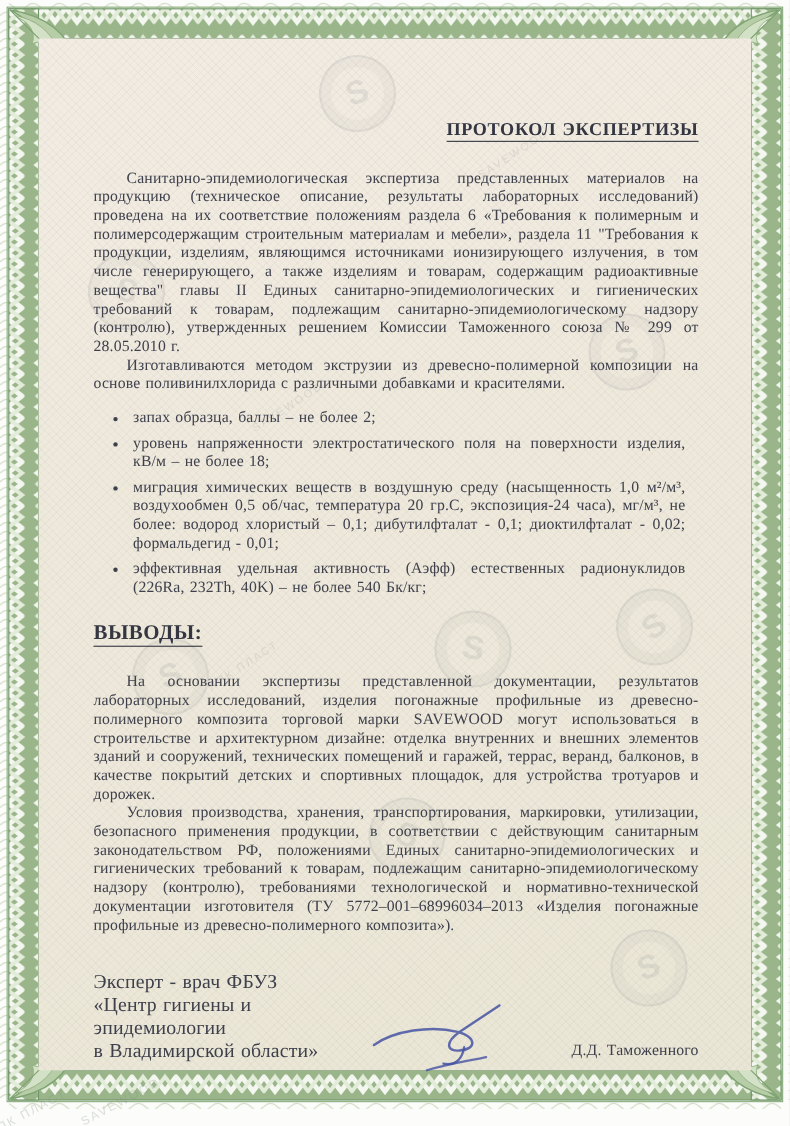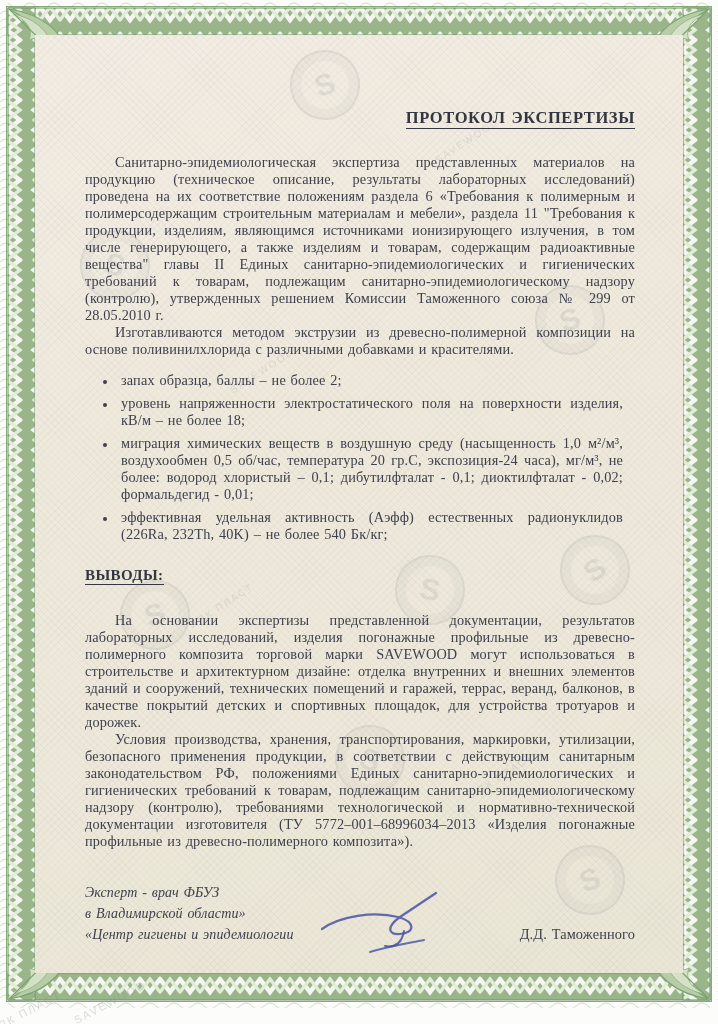--- a/index.html
+++ b/index.html
@@ -52,28 +52,28 @@
   }
   .title span{border-bottom:1.6px solid #343641;padding-bottom:1px;}
   p{margin:0;text-align:justify;}
   .p-first{margin-top:28px;text-indent:30px;}
   .p-indent{text-indent:30px;}
   .p-bigindent{text-indent:66px;}
   ul.props{margin:14px 12px 0 0;padding-left:32px;list-style:disc;}
   ul.props li{margin-bottom:6px;padding-left:4px;text-align:justify;}
   ul.props li::marker{color:#3e404c;font-size:12px;}
   .conclusion-h{
-    margin-top:24px;font-weight:bold;font-size:15px;letter-spacing:.4px;color:#343641;
+    margin-top:24px;font-weight:bold;font-size:19px;letter-spacing:.4px;color:#343641;
   }
   .conclusion-h span{border-bottom:1.6px solid #343641;padding-bottom:1px;}
   .c-first{margin-top:28px;text-indent:30px;}
   .c-next{text-indent:30px;}
   
   .footer{margin-top:32px;display:flex;justify-content:space-between;align-items:flex-end;}
-  .org{font-size:14px;line-height:21px;font-style:italic;}
+  .org{font-size:18px;line-height:21px;}
   .sig-wrap{width:180px;height:70px;margin:0 10px -12px 0;flex:none;}
   .name{white-space:nowrap;padding-bottom:2px;}
 </style>
 </head>
 <body>
 
 <div class="page">
 
   <svg class="frame" viewBox="0 0 718 1024" xmlns="http://www.w3.org/2000/svg">
     <defs>
@@ -170,22 +170,22 @@
       <div class="conclusion-h">
         <span>ВЫВОДЫ:</span>
       </div>
 
       <p class="c-first">На основании экспертизы представленной документации, результатов лабораторных исследований, изделия погонажные профильные из древесно-полимерного композита торговой марки SAVEWOOD могут использоваться в строительстве и архитектурном дизайне: отделка внутренних и внешних элементов зданий и сооружений, технических помещений и гаражей, террас, веранд, балконов, в качестве покрытий детских и спортивных площадок, для устройства тротуаров и дорожек.</p>
       <p class="c-next">Условия производства, хранения, транспортирования, маркировки, утилизации, безопасного применения продукции, в соответствии с действующим санитарным законодательством РФ, положениями Единых санитарно-эпидемиологических и гигиенических требований к товарам, подлежащим санитарно-эпидемиологическому надзору (контролю), требованиями технологической и нормативно-технической документации изготовителя (ТУ 5772–001–68996034–2013 «Изделия погонажные профильные из древесно-полимерного композита»).</p>
 
       <div class="footer">
         <div class="org">
           <div>Эксперт - врач ФБУЗ</div>
+          <div>«Центр гигиены и эпидемиологии</div>
           <div>в Владимирской области»</div>
-          <div>«Центр гигиены и эпидемиологии</div>
         </div>
         <svg class="sig-wrap" viewBox="0 0 180 70">
           <path d="M10,42 C28,29 62,24 86,30 C104,35 103,46 88,47 C76,48 74,40 88,30 L124,6" stroke="#4553a3" stroke-width="2.2" fill="none" stroke-linecap="round" opacity="0.85"></path>
           <path d="M92,44 C90,55 84,61 73,59" stroke="#4553a3" stroke-width="2" fill="none" stroke-linecap="round" opacity="0.85"></path>
           <path d="M58,65 C78,59 98,56 112,53" stroke="#4553a3" stroke-width="2" fill="none" stroke-linecap="round" opacity="0.8"></path>
         </svg>
         <div class="name">Д.Д. Таможенного</div>
       </div>
 
     </div>

